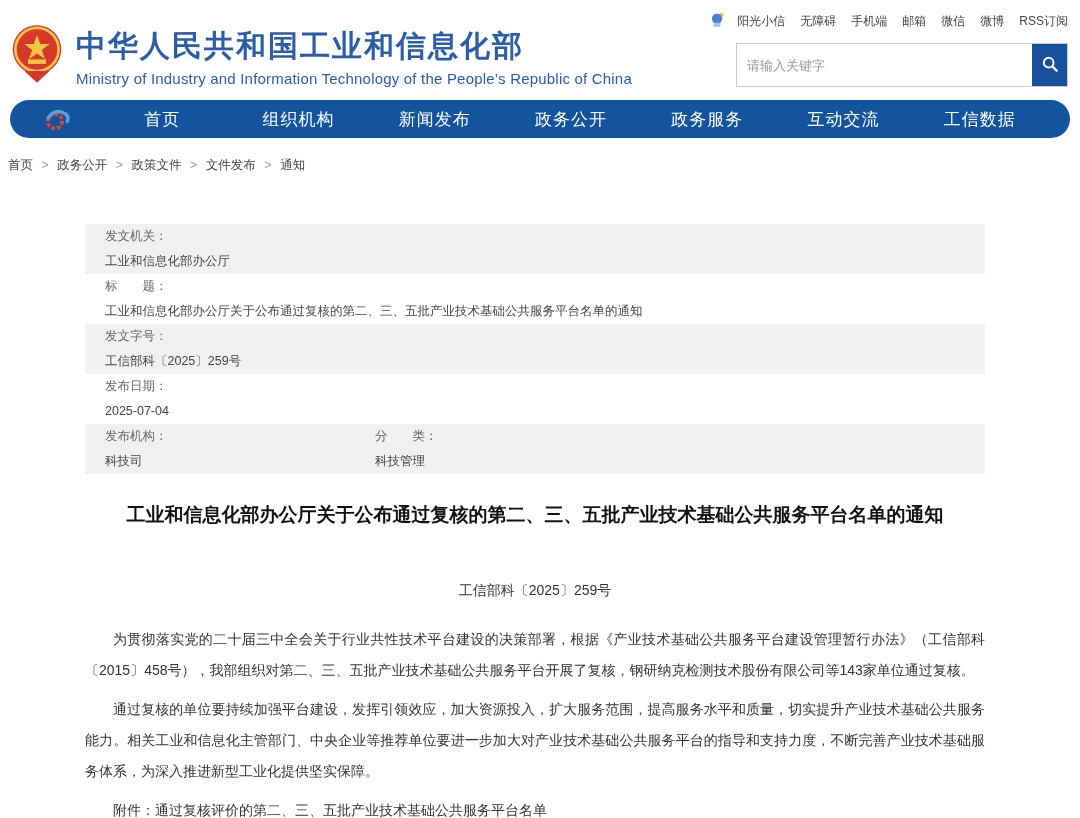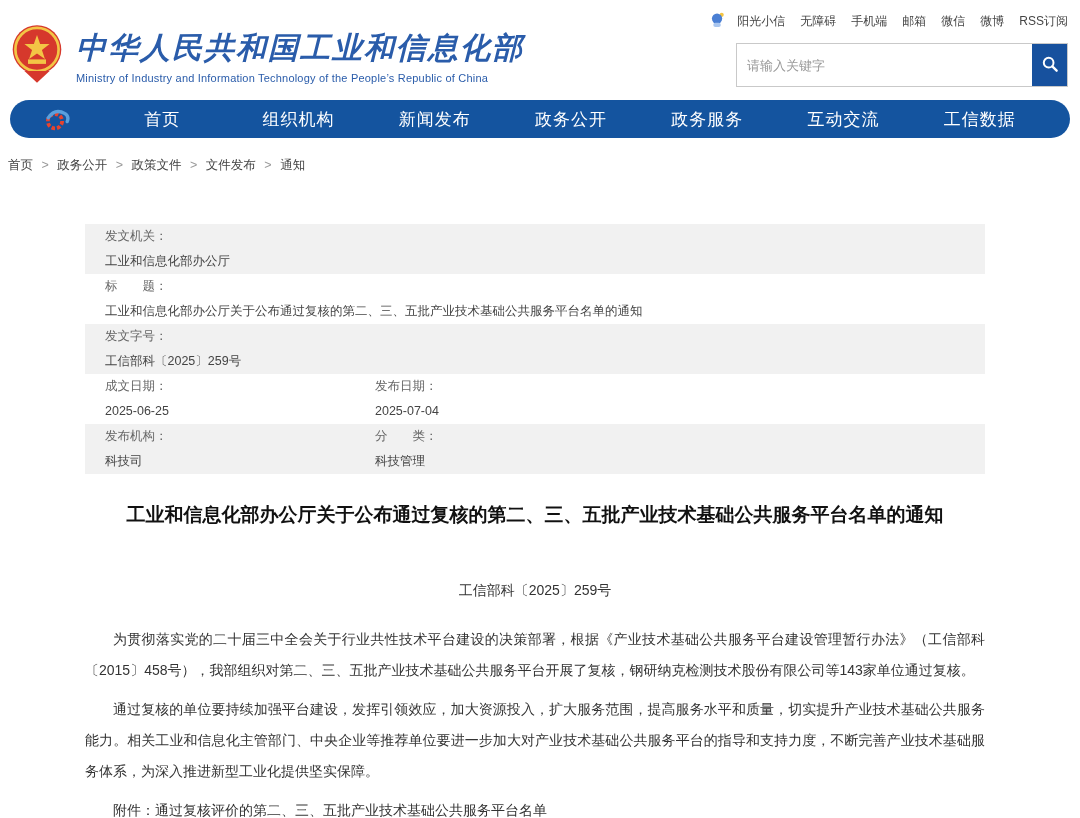--- a/index.html
+++ b/index.html
@@ -5,22 +5,22 @@
   * { box-sizing: border-box; margin: 0; padding: 0; }
   html, body { background: #fff; }
   body {
     width: 1080px; height: 818px;
     font-family: "Liberation Sans", sans-serif;
     color: #333; overflow: hidden; position: relative;
   }
   
   .header { display: flex; justify-content: space-between; padding: 6px 12px 0 10px; height: 98px; }
   .brand { display: flex; align-items: center; gap: 12px; margin-top: 8px; }
-  .brand-cn { font-size: 30px; font-weight: bold; color: #2a5caa; letter-spacing: 2px; font-style: italic; }
-  .brand-en { font-size: 11px; color: #2a5caa; margin-top: 3px; letter-spacing: 0.2px; }
+  .brand-cn { font-size: 30px; font-weight: bold; color: #2a5caa; letter-spacing: 2px; }
+  .brand-en { font-size: 15px; color: #2a5caa; margin-top: 3px; letter-spacing: 0.2px; }
   .header-right { width: 332px; display: flex; flex-direction: column; gap: 12px; padding-top: 6px; }
   .quick-links { display: flex; justify-content: flex-end; align-items: center; gap: 15px; font-size: 12px; color: #444; white-space: nowrap; }
   .quick-link { display: flex; align-items: center; gap: 12px; cursor: pointer; }
   .search-row { display: flex; height: 44px; border: 1px solid #c9c9c9; }
   .search-input { flex: 1; border: none; outline: none; padding: 0 10px; font-size: 13px; color: #333; font-family: "Liberation Sans", sans-serif; }
   .search-input::placeholder { color: #999; }
   .search-btn { width: 35px; background: #17519e; border: none; display: flex; align-items: center; justify-content: center; cursor: pointer; }
   
   .navbar { margin: 2px 10px 0 10px; height: 38px; background: #14549f; border-radius: 19px; display: flex; align-items: center; padding: 0 22px; }
   .nav-logo { width: 62px; display: flex; align-items: center; padding-left: 12px; }
@@ -153,24 +153,20 @@
         <span class="meta-value">工业和信息化部办公厅关于公布通过复核的第二、三、五批产业技术基础公共服务平台名单的通知</span>
       </span>
     </div>
     <div class="meta-row gray">
       <span class="meta-cell">
         <span class="meta-label">发文字号：</span>
         <span class="meta-value">工信部科〔2025〕259号</span>
       </span>
     </div>
     <div class="meta-row">
-      <span class="meta-cell col1">
-        <span class="meta-label">成文日期：</span>
-        <span class="meta-value">2025-06-25</span>
-      </span>
       <span class="meta-cell">
         <span class="meta-label">发布日期：</span>
         <span class="meta-value">2025-07-04</span>
       </span>
     </div>
     <div class="meta-row gray">
       <span class="meta-cell col1">
         <span class="meta-label">发布机构：</span>
         <span class="meta-value">科技司</span>
       </span>

